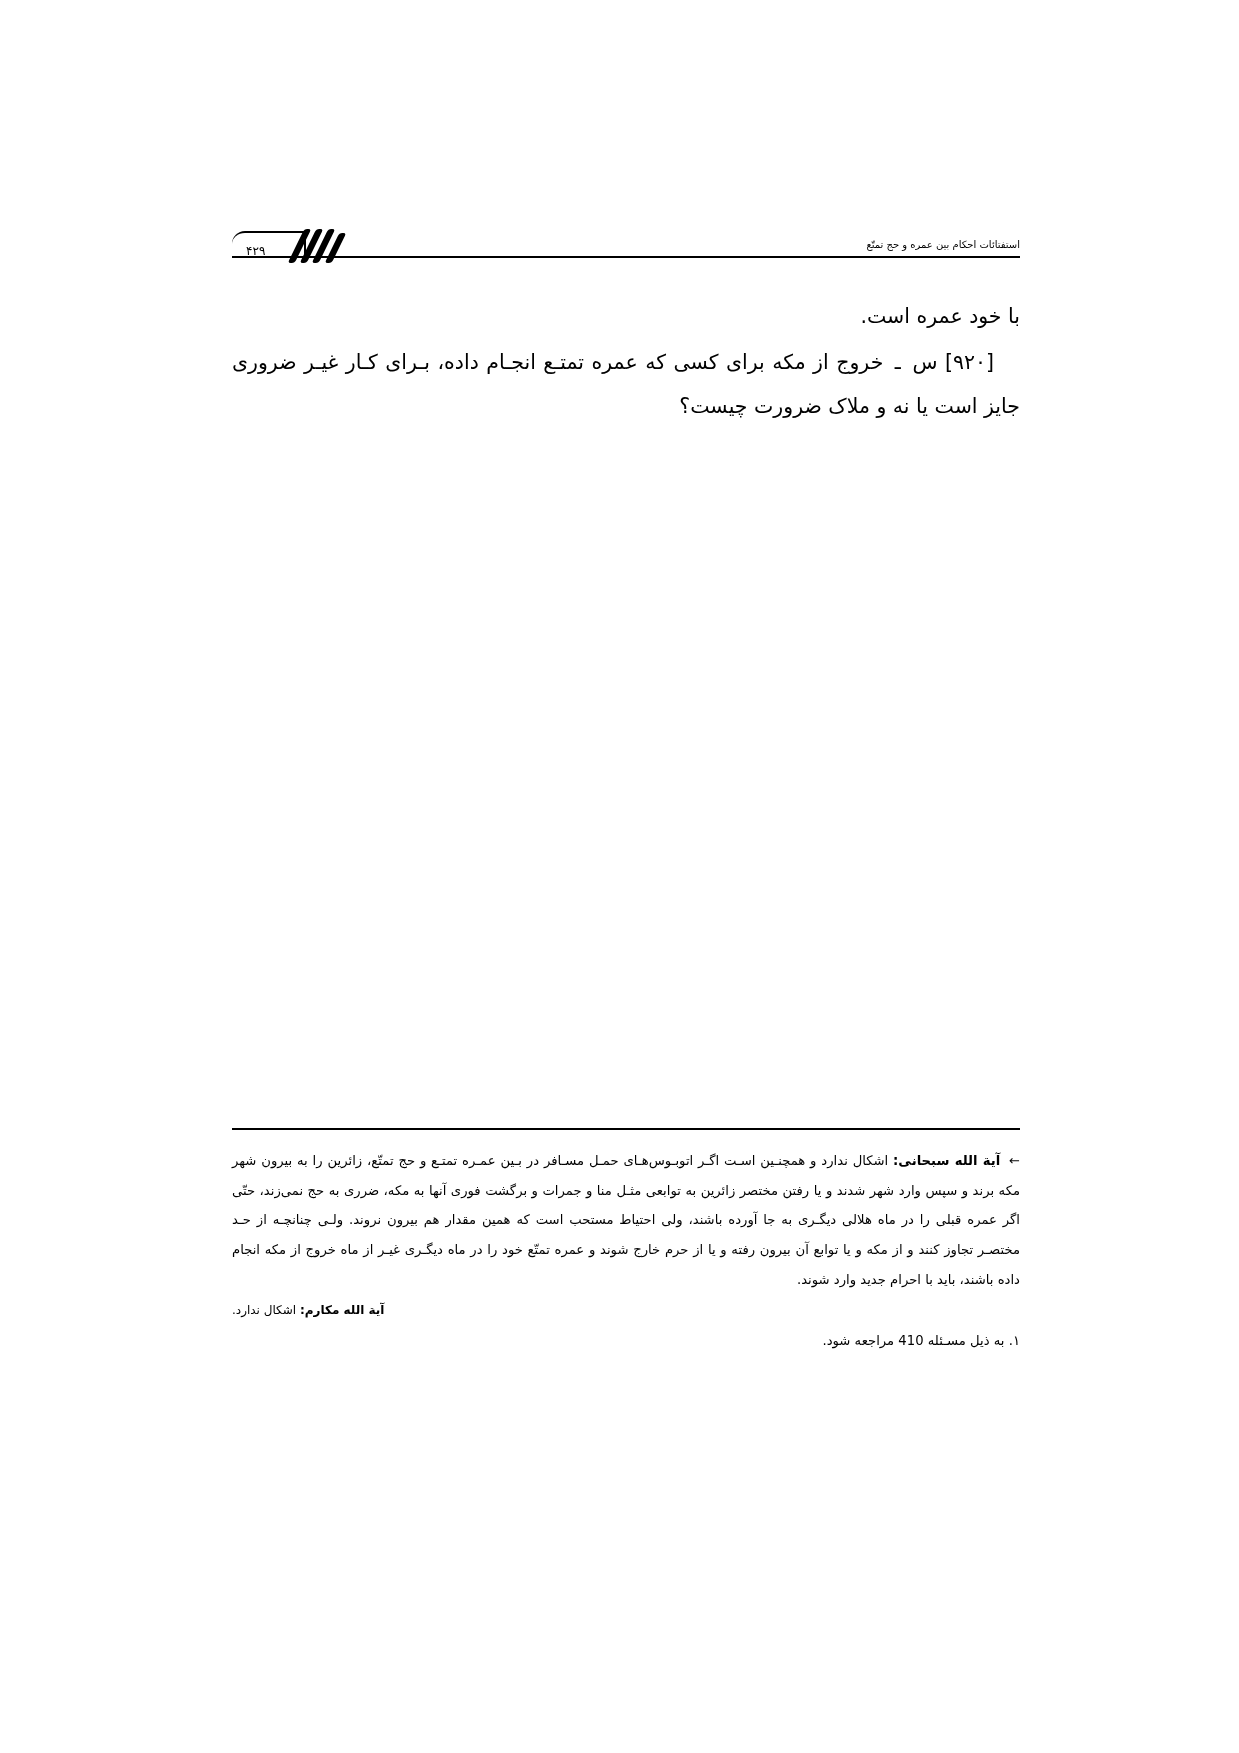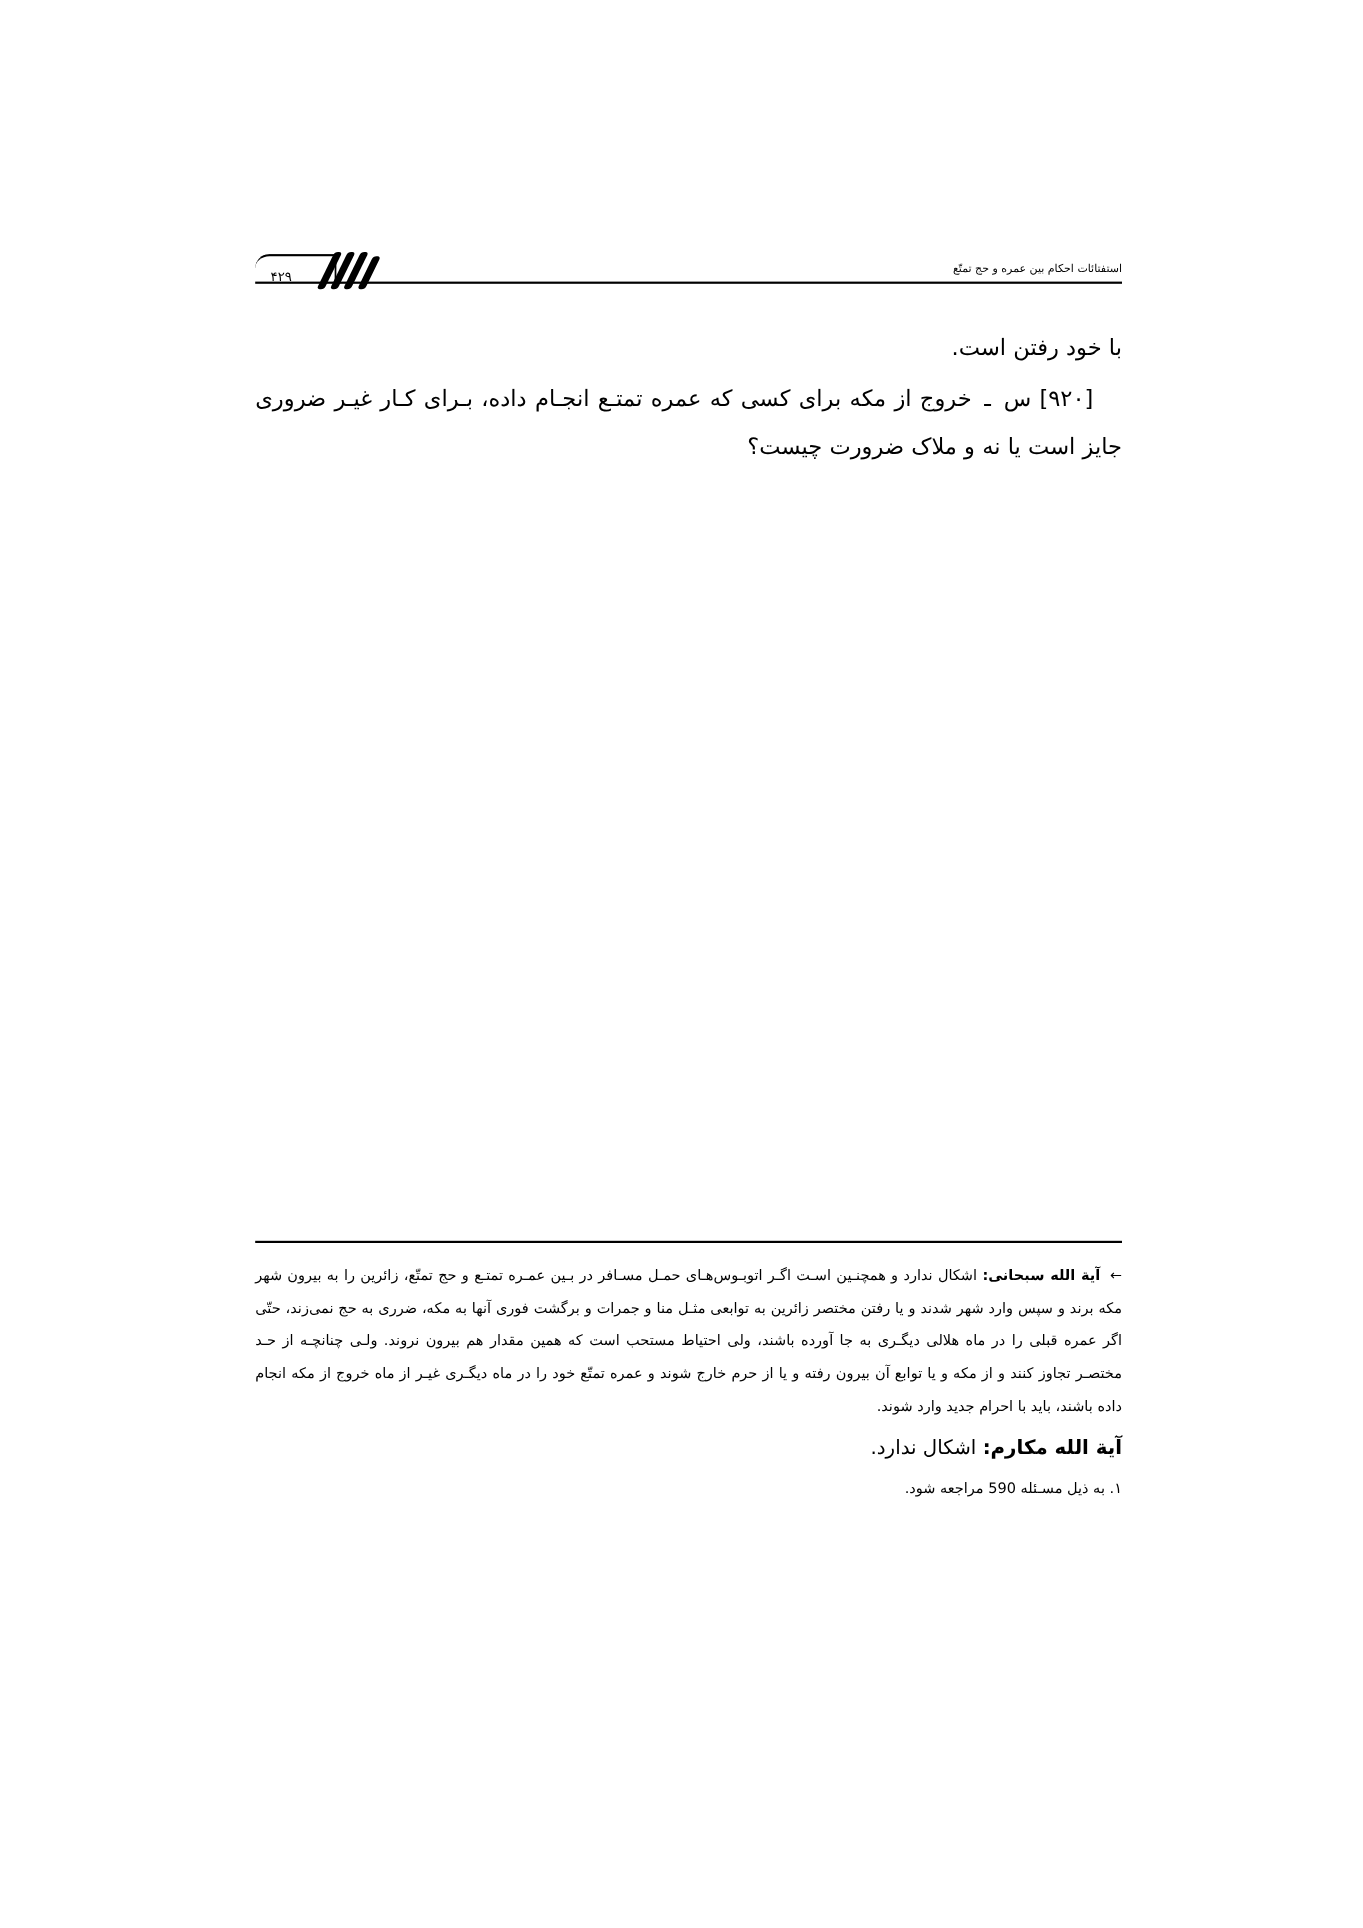--- a/index.html
+++ b/index.html
@@ -150,23 +150,23 @@
     text-align: justify;
   }
   .foot-block p { margin: 0; }
   .arrow {
     font-size: 13px;
     margin-left: 4px;
     letter-spacing: -1px;
   }
   .marja { font-weight: bold; }
   .foot-simple {
-    font-size: 18px;
+    font-size: 12px;
     line-height: 2.25;
-    text-align: right;
+    text-align: left;
     margin-top: 2px;
   }
   .foot-num-note {
     font-size: 13.2px;
     line-height: 2.25;
     text-align: right;
     margin-top: 2px;
   }
 </style>
 </head>
@@ -186,21 +186,21 @@
           <span></span>
             <span></span>
             <span></span>
             <span></span>
         </div>
       </div>
     </div>
 
     <div class="body">
 
-      <p class="p-cont">با خود رفتن است.</p>
+      <p class="p-cont">با خود عمره است.</p>
 
       <p class="p-q">
         <span class="qnum">[۹۲۰]</span>
         <span>س</span>
         <span class="dash">ـ</span>
         <span>خروج از مکه برای کسی که عمره تمتـع انجـام داده، بـرای کـار غیـر ضروری جایز است یا نه و ملاک ضرورت چیست؟</span>
       </p>
 
 
     </div>
@@ -217,17 +217,17 @@
       </p>
     </div>
 
     <div class="foot-simple">
       <span class="marja">آیة الله مکارم:</span>
       <span>اشکال ندارد.</span>
     </div>
 
     <div class="foot-num-note">
       <span>۱.</span>
-      <span>به ذیل مسـئله 590 مراجعه شود.</span>
+      <span>به ذیل مسـئله 410 مراجعه شود.</span>
     </div>
   </div>
 
 </div>
 
 </body></html>

